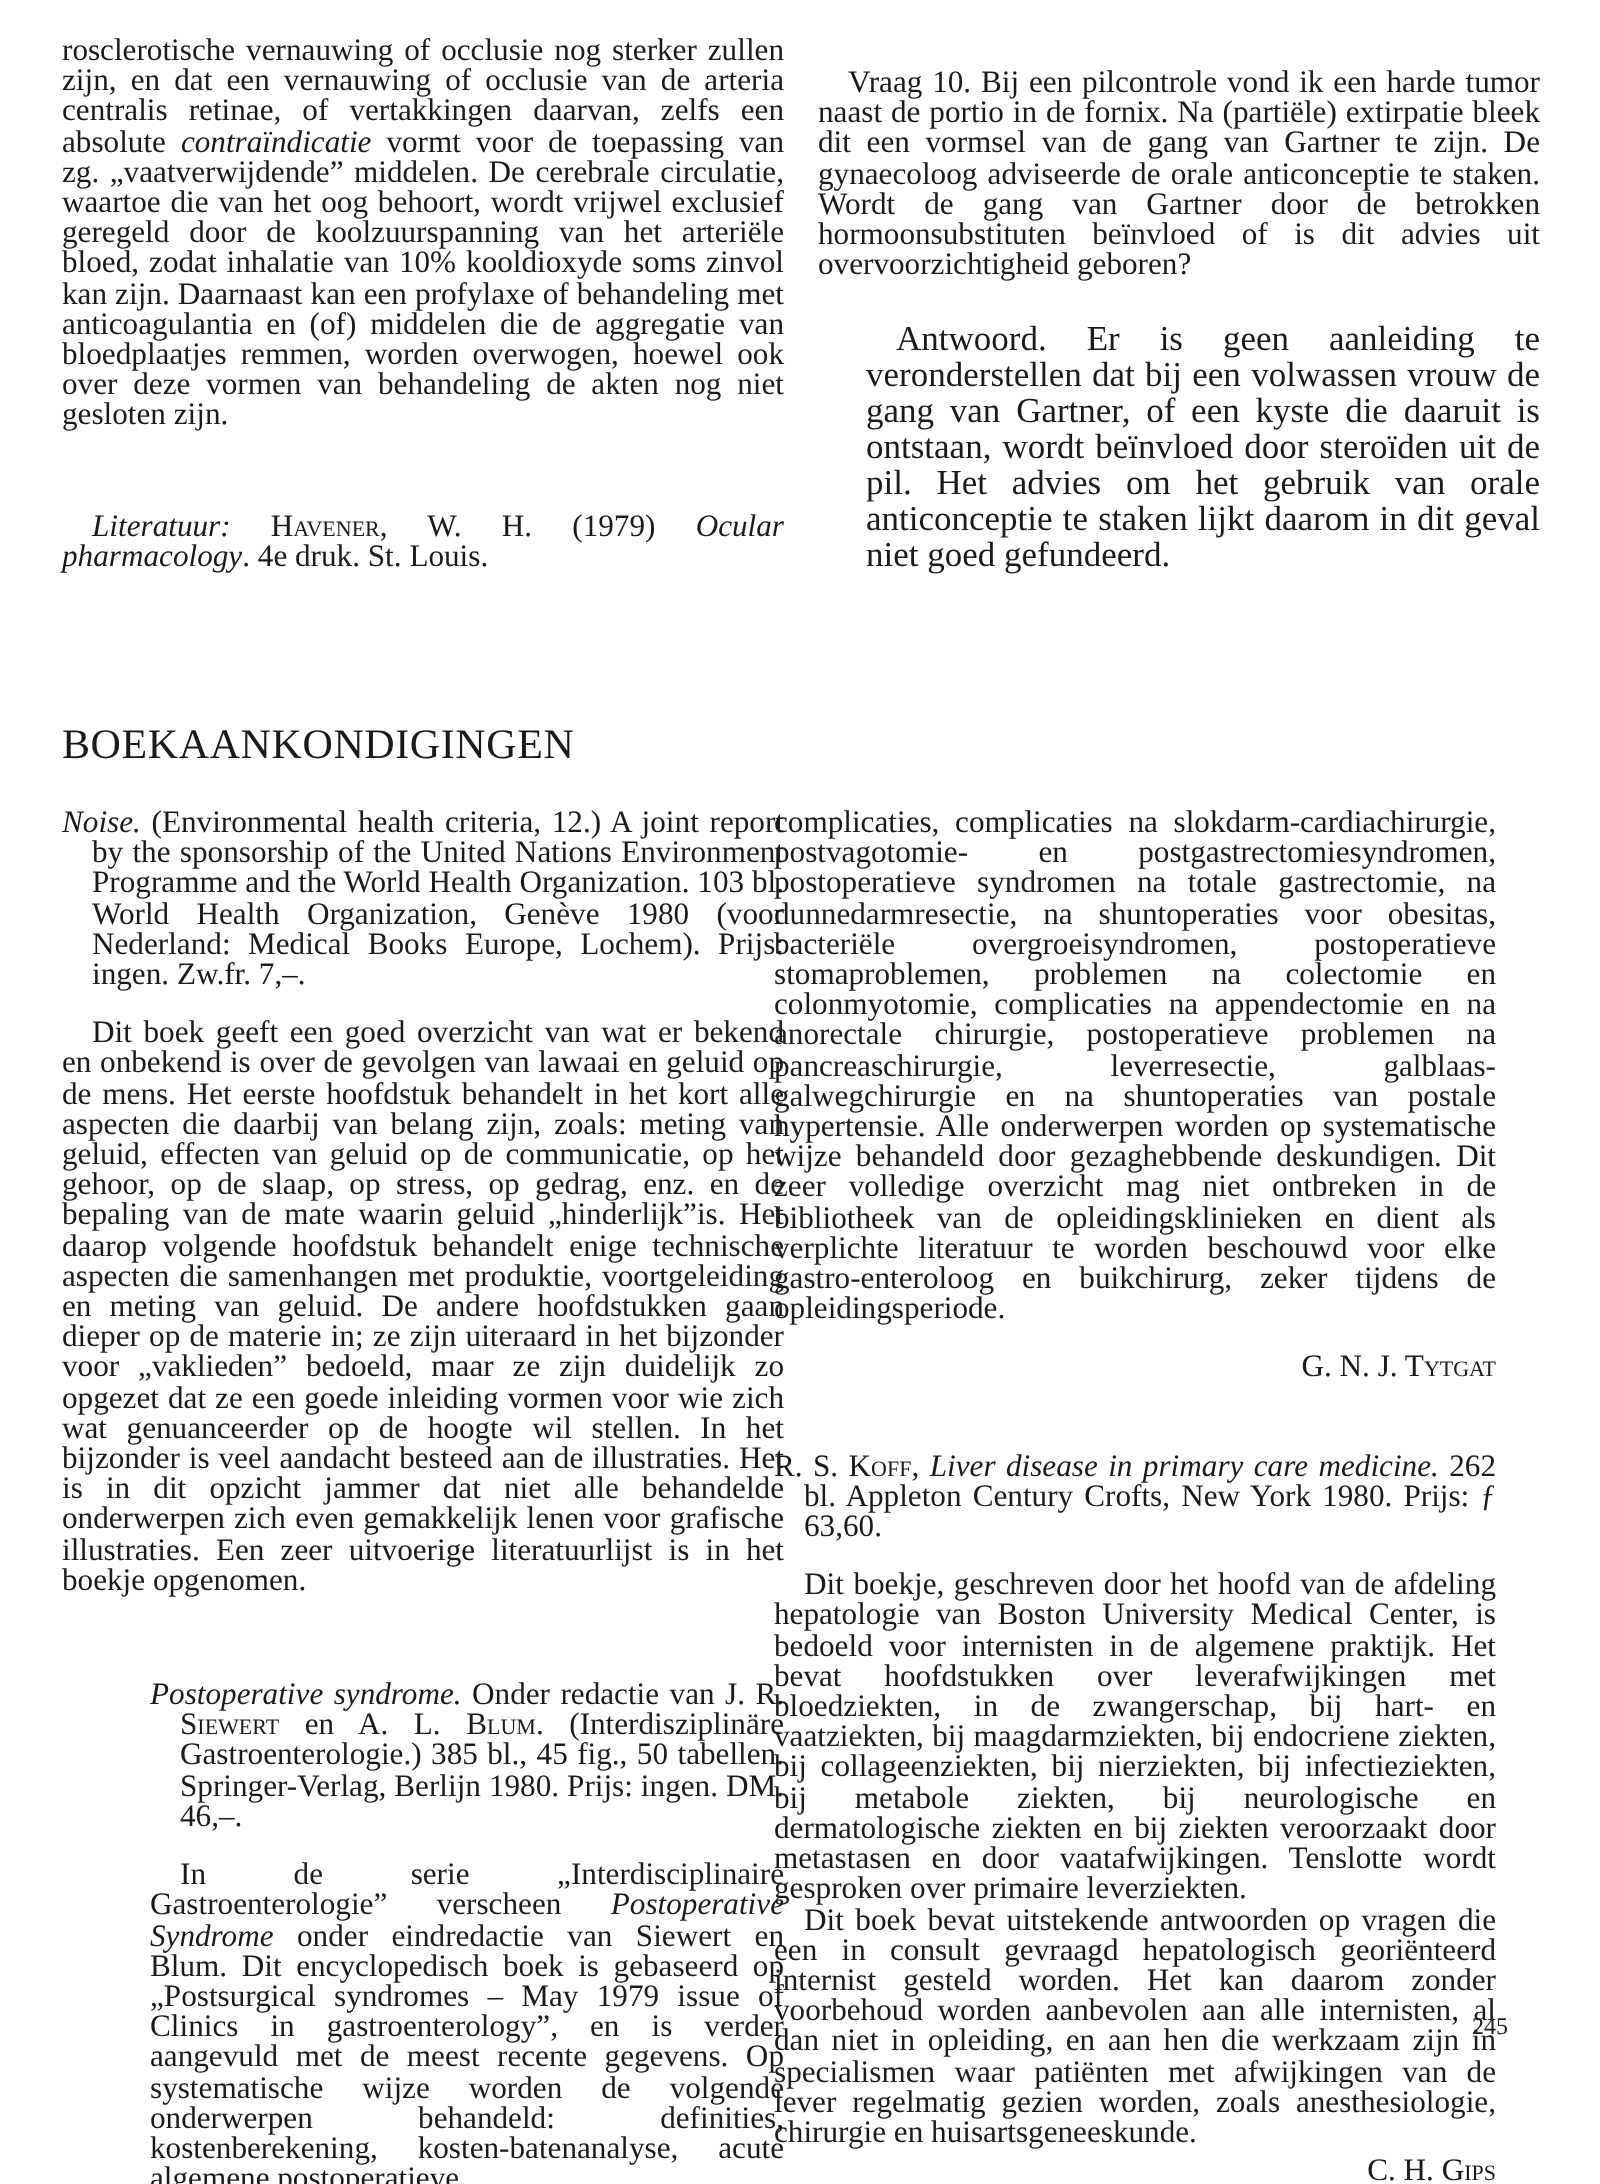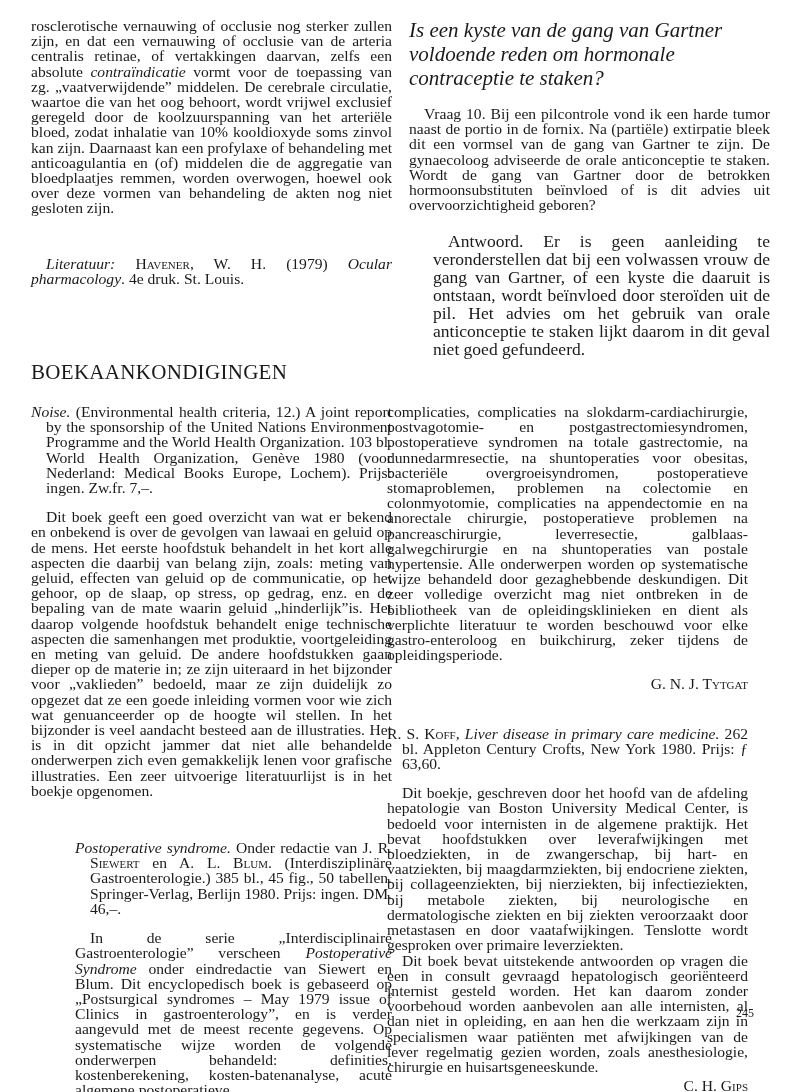--- a/index.html
+++ b/index.html
@@ -25,21 +25,20 @@
 
 <div class="col" style="left:31px; top:18px; width:361px;">
   <p><span>rosclerotische vernauwing of occlusie nog sterker zullen zijn, en dat een vernauwing of occlusie van de arteria centralis retinae, of vertakkingen daarvan, zelfs een absolute </span><i>contraïndicatie</i><span> vormt voor de toepassing van zg. „vaatverwijdende” middelen. De cerebrale circulatie, waartoe die van het oog behoort, wordt vrijwel exclusief geregeld door de koolzuurspanning van het arteriële bloed, zodat inhalatie van 10% kooldioxyde soms zinvol kan zijn. Daarnaast kan een profylaxe of behandeling met anticoagulantia en (of) middelen die de aggregatie van bloedplaatjes remmen, worden overwogen, hoewel ook over deze vormen van behandeling de akten nog niet gesloten zijn.</span></p>
   <p class="indent" style="margin-top:40px;">
     <i>Literatuur:</i>
     <span class="sc">Havener</span><span>, W. H. (1979) </span><i>Ocular pharmacology</i><span>. 4e druk. St. Louis.</span>
   </p>
 </div>
 
 <div class="col" style="left:409px; top:18px; width:361px;">
-  <p class="qtitle">Is een kyste van de gang van Gartner voldoende reden om hormonale contraceptie te staken?</p>
   <p class="indent" style="margin-top:16px;">Vraag 10. Bij een pilcontrole vond ik een harde tumor naast de portio in de fornix. Na (partiële) extirpatie bleek dit een vormsel van de gang van Gartner te zijn. De gynaecoloog adviseerde de orale anticonceptie te staken. Wordt de gang van Gartner door de betrokken hormoonsubstituten beïnvloed of is dit advies uit overvoorzichtigheid geboren?</p>
   <p class="indent" style="margin-top:20px; font-size:17.5px; line-height:18px;margin-left:24px;">Antwoord. Er is geen aanleiding te veronderstellen dat bij een volwassen vrouw de gang van Gartner, of een kyste die daaruit is ontstaan, wordt beïnvloed door steroïden uit de pil. Het advies om het gebruik van orale anticonceptie te staken lijkt daarom in dit geval niet goed gefundeerd.</p>
 </div>
 
 <div class="section-heading">BOEKAANKONDIGINGEN</div>
 
 <div class="col" style="left:31px; top:404px; width:361px;">
   <div>
     <p class="hang"><i>Noise.</i><span> (Environmental health criteria, 12.) A joint report by the sponsorship of the United Nations Environment Programme and the World Health Organization. 103 bl. World Health Organization, Genève 1980 (voor Nederland: Medical Books Europe, Lochem). Prijs: ingen. Zw.fr. 7,–.</span></p>
     <p class="indent" style="margin-top:14px;">Dit boek geeft een goed overzicht van wat er bekend en onbekend is over de gevolgen van lawaai en geluid op de mens. Het eerste hoofdstuk behandelt in het kort alle aspecten die daarbij van belang zijn, zoals: meting van geluid, effecten van geluid op de communicatie, op het gehoor, op de slaap, op stress, op gedrag, enz. en de bepaling van de mate waarin geluid „hinderlijk”is. Het daarop volgende hoofdstuk behandelt enige technische aspecten die samenhangen met produktie, voortgeleiding en meting van geluid. De andere hoofdstukken gaan dieper op de materie in; ze zijn uiteraard in het bijzonder voor „vaklieden” bedoeld, maar ze zijn duidelijk zo opgezet dat ze een goede inleiding vormen voor wie zich wat genuanceerder op de hoogte wil stellen. In het bijzonder is veel aandacht besteed aan de illustraties. Het is in dit opzicht jammer dat niet alle behandelde onderwerpen zich even gemakkelijk lenen voor grafische illustraties. Een zeer uitvoerige literatuurlijst is in het boekje opgenomen.</p>

